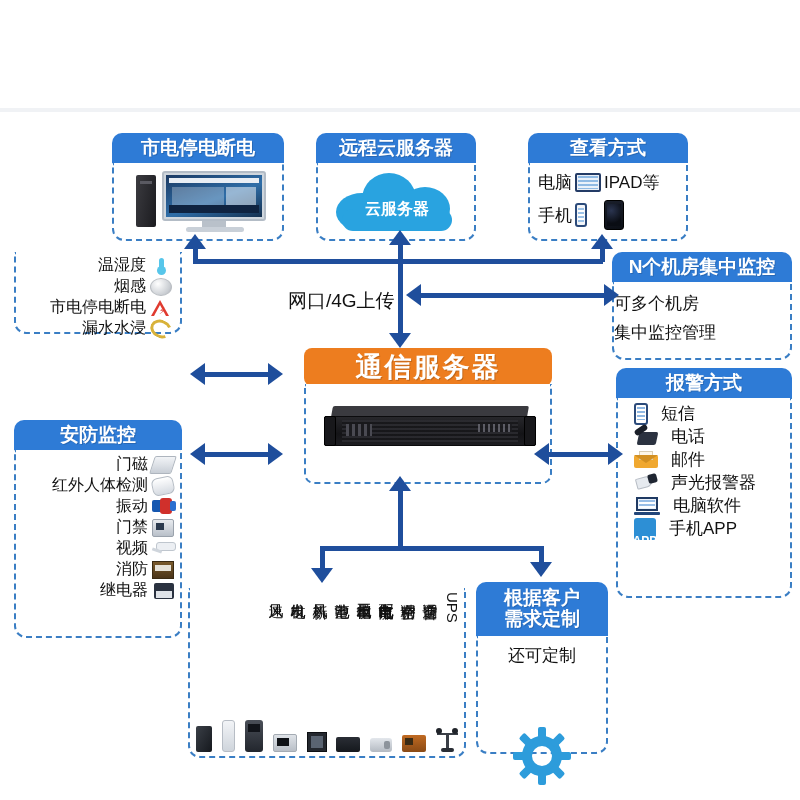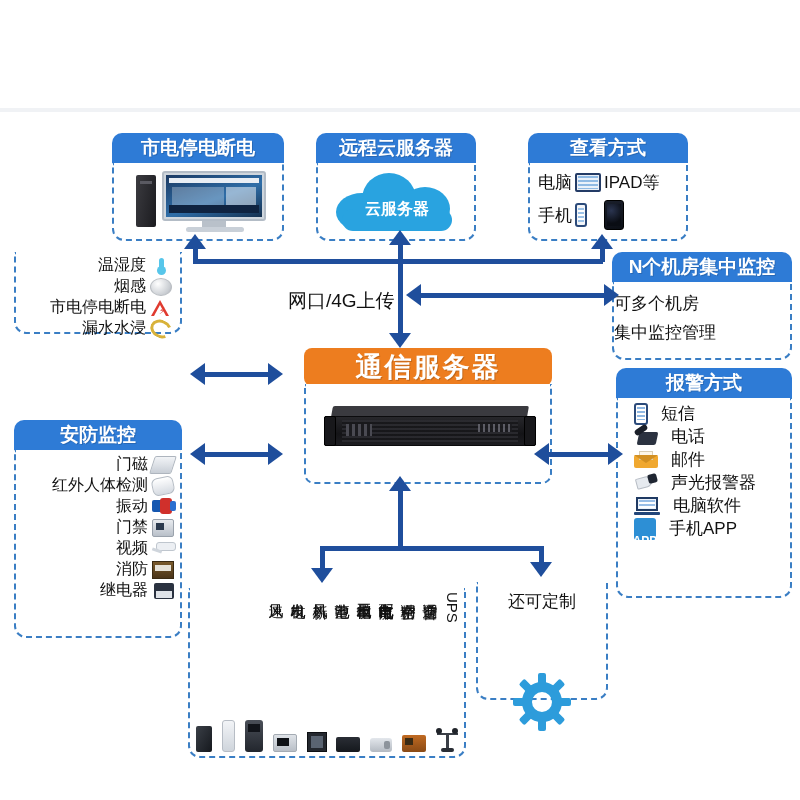--- a/index.html
+++ b/index.html
@@ -501,20 +501,24 @@
             <span class="c1"></span>
             <span class="c2"></span>
             <span class="pole"></span>
             <span class="base"></span>
           </span>
       </div>
     </div>
   </div>
 
   <div class="card" id="card-custom">
+    <div class="card-head two-line">
+      <div>根据客户</div>
+      <div>需求定制</div>
+    </div>
     <div class="card-body" style="height:118px;padding-top:8px;text-align:center;font-size:17px;color:#111;">
       <div>还可定制</div>
       <div class="gear">
         <div class="ring"></div>
         <div class="t" style="transform:rotate(0deg)"></div>
         <div class="t" style="transform:rotate(45deg)"></div>
         <div class="t" style="transform:rotate(90deg)"></div>
         <div class="t" style="transform:rotate(135deg)"></div>
         <div class="t" style="transform:rotate(180deg)"></div>
         <div class="t" style="transform:rotate(225deg)"></div>

